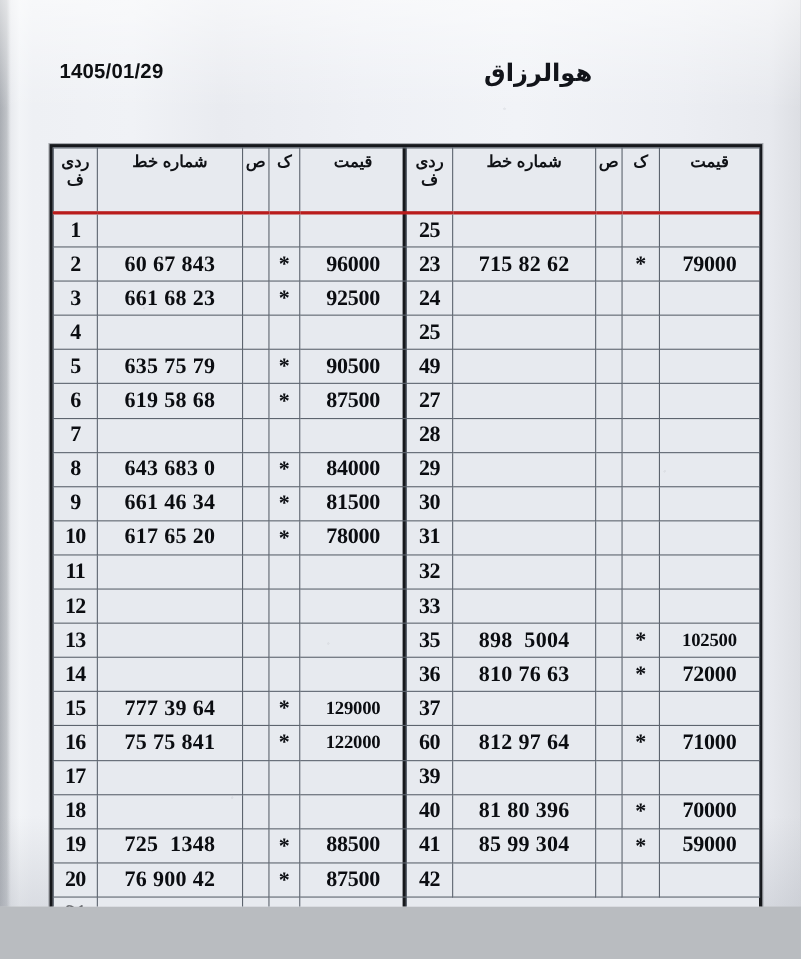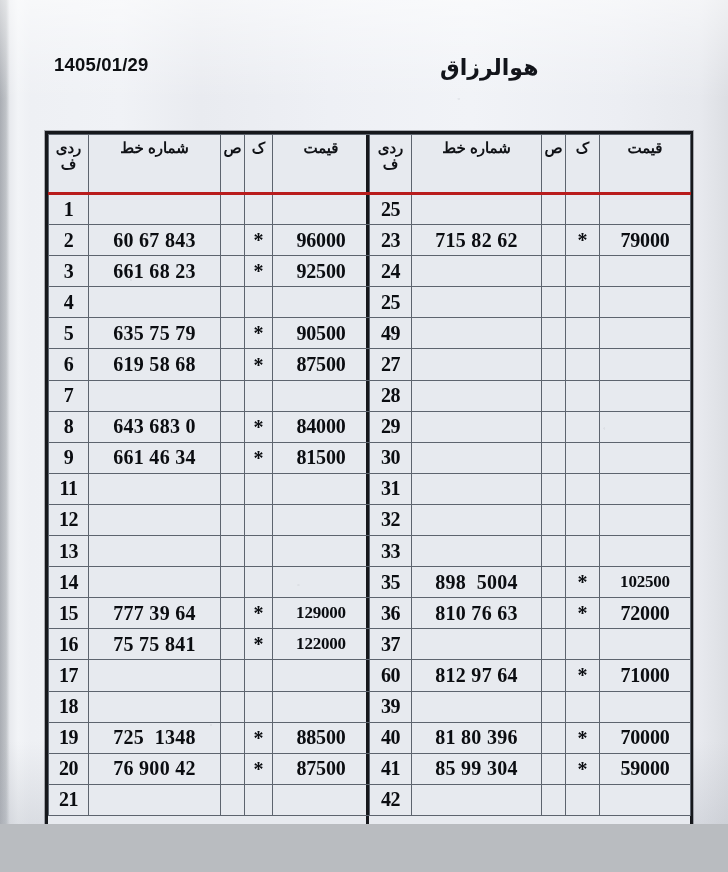--- a/index.html
+++ b/index.html
@@ -268,20 +268,27 @@
               <td class="c-price">84000</td>
             </tr>
             <tr>
               <td class="c-radif">9</td>
               <td class="c-line">661 46 34</td>
               <td class="c-narrow"></td>
               <td class="c-star">*</td>
               <td class="c-price">81500</td>
             </tr>
             <tr>
+              <td class="c-radif">10</td>
+              <td class="c-line">617 65 20</td>
+              <td class="c-narrow"></td>
+              <td class="c-star">*</td>
+              <td class="c-price">78000</td>
+            </tr>
+            <tr>
               <td class="c-radif">11</td>
               <td class="c-line"></td>
               <td class="c-narrow"></td>
               <td class="c-star"></td>
               <td class="c-price"></td>
             </tr>
             <tr>
               <td class="c-radif">12</td>
               <td class="c-line"></td>
               <td class="c-narrow"></td>

